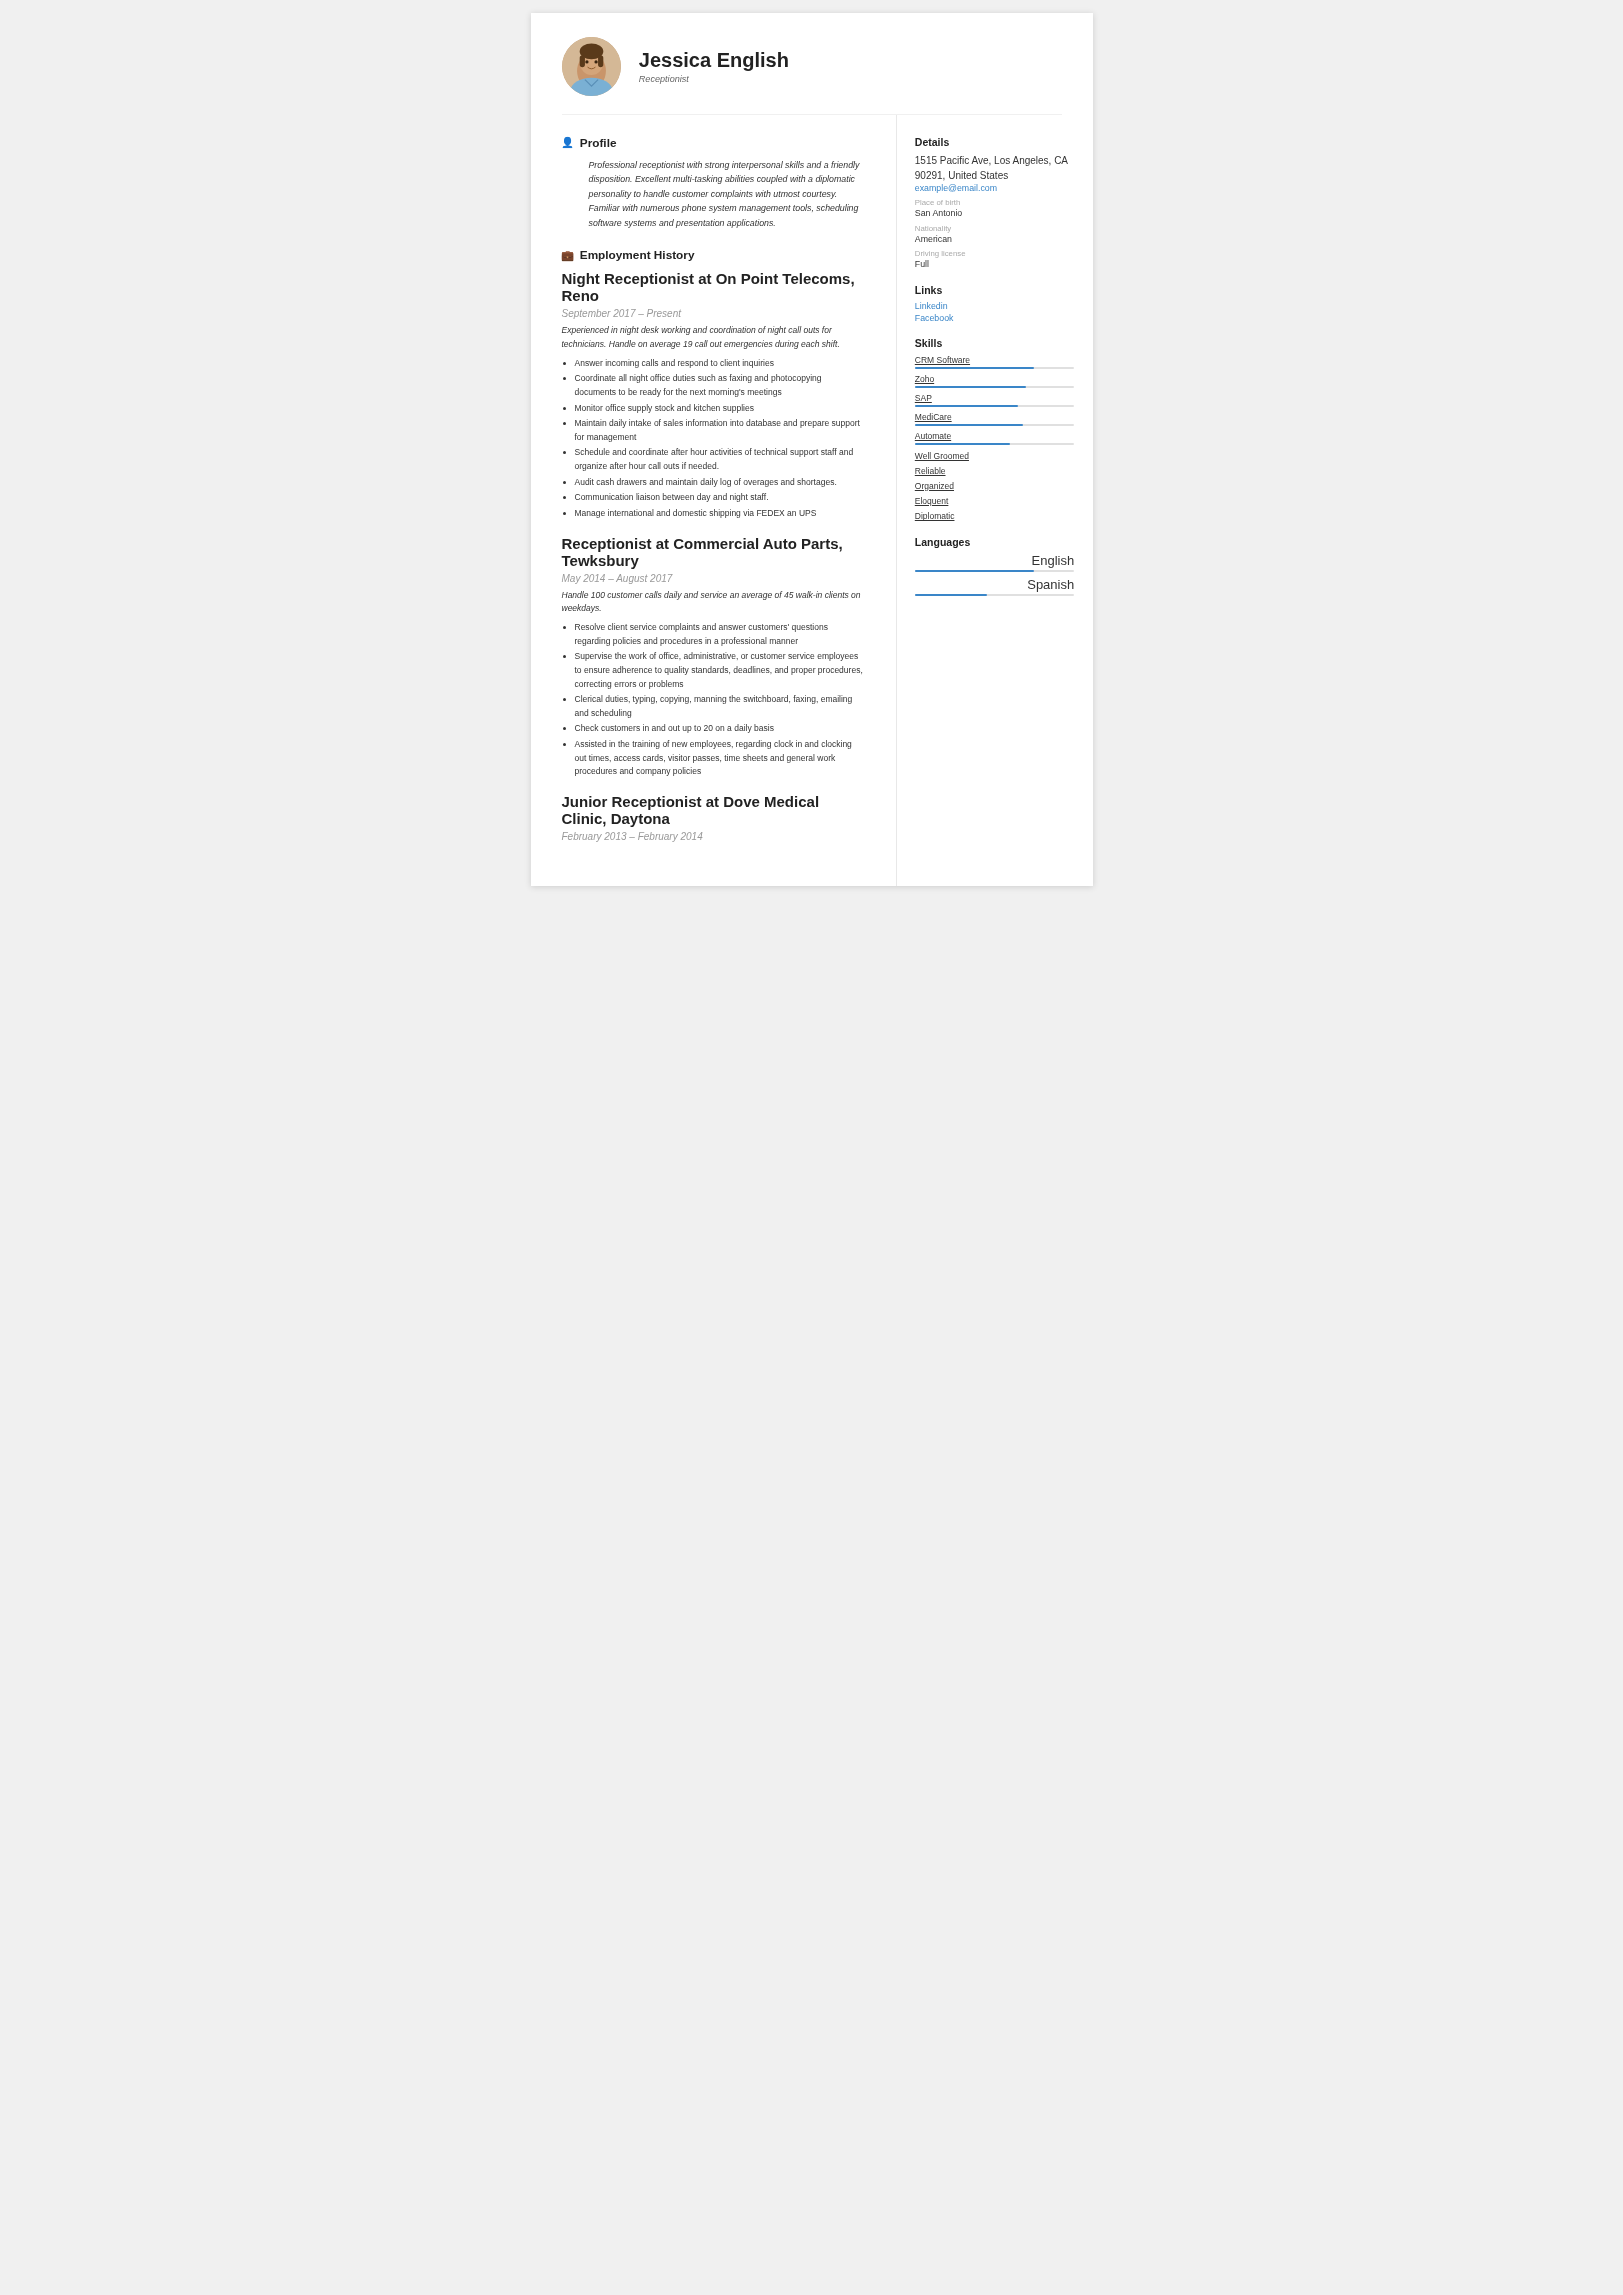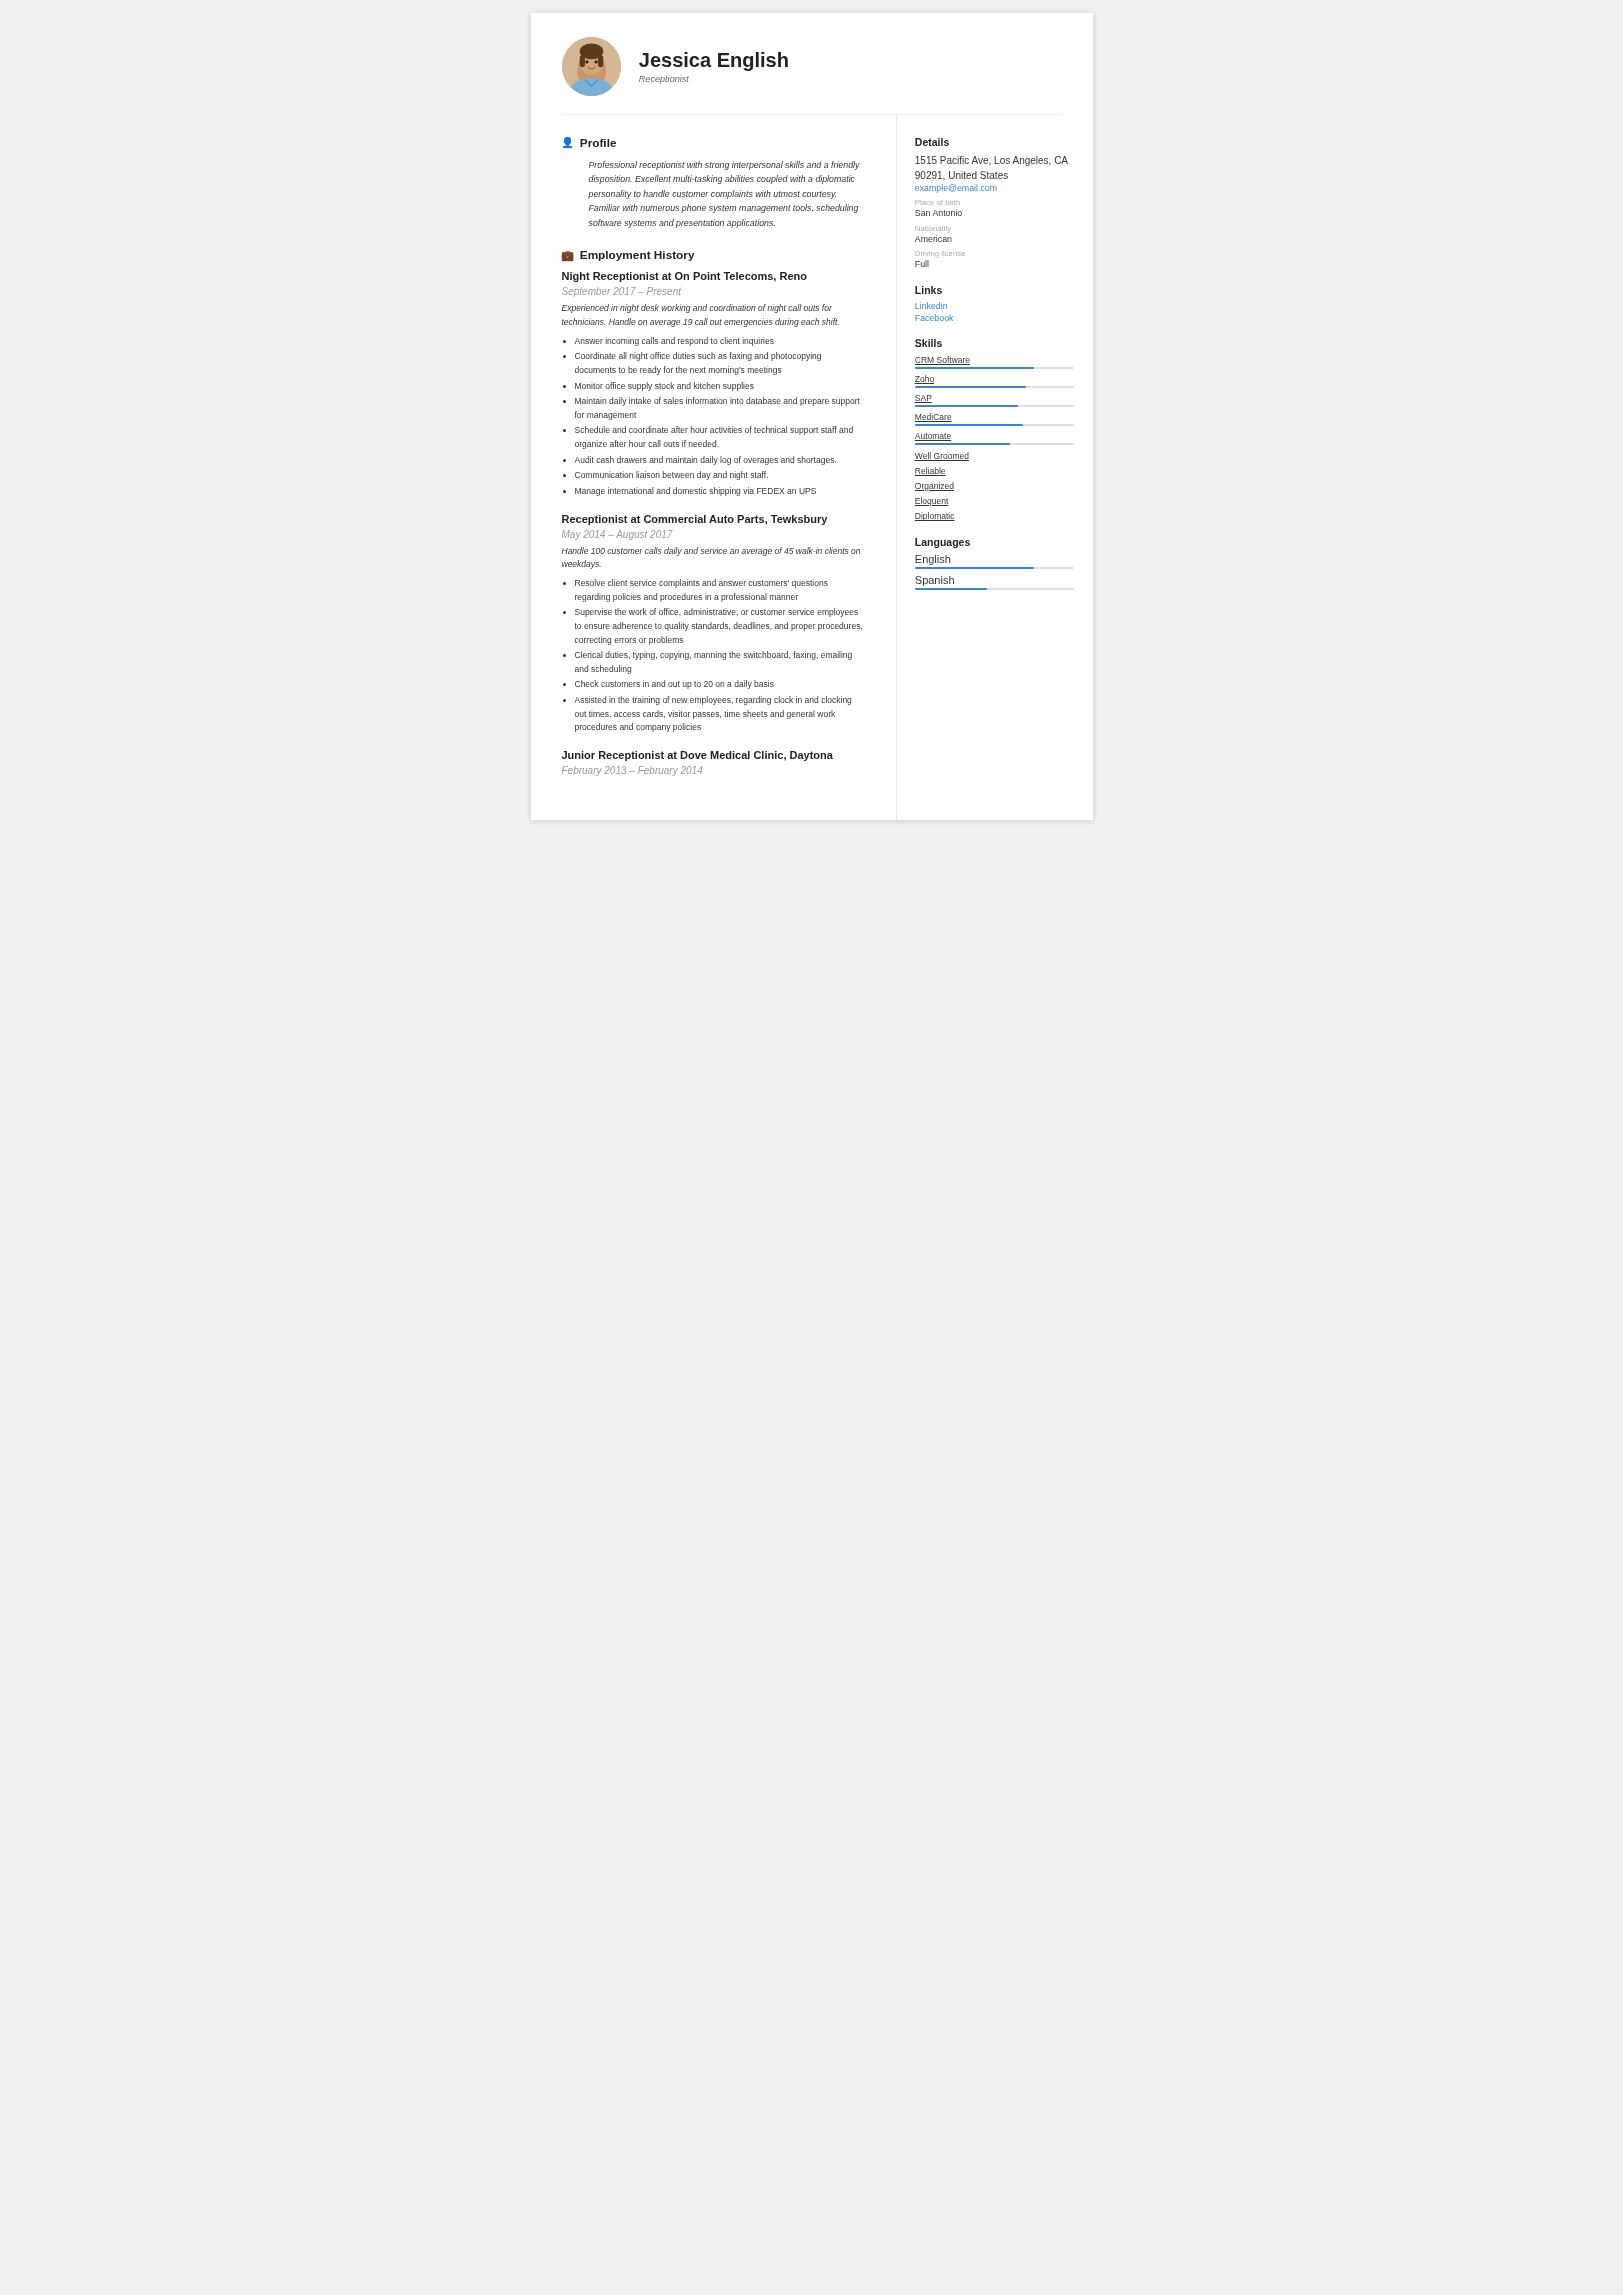--- a/index.html
+++ b/index.html
@@ -85,21 +85,21 @@
     .profile-text {
       font-size: 8.8px;
       color: #333;
       font-style: italic;
       line-height: 1.65;
       margin-left: 27px;
     }
     
     .job { margin-bottom: 14.4px; }
     .job-title {
-      font-size: 11px;
+      font-size: 15px;
       font-weight: bold;
       color: #222;
     }
     .job-dates {
       font-size: 10px;
       color: #999;
       margin-top: 4px;
       margin-bottom: 5.2px;
       font-style: italic;
     }
@@ -169,23 +169,24 @@
       width: 100%;
     }
     .skill-bar-fill {
       height: 2px;
       background: #3a86c8;
       border-radius: 1.3px;
     }
     
     .lang-item { margin-bottom: 5.2px; }
     .lang-name {
-      font-size: 11px;
+      font-size: 13px;
       color: #333;
       margin-bottom: 2px;
+      text-align: right;
     }
     .lang-bar-bg {
       height: 2px;
       background: #e0e0e0;
       border-radius: 1.3px;
       width: 100%;
     }
     .lang-bar-fill {
       height: 2px;
       background: #3a86c8;

